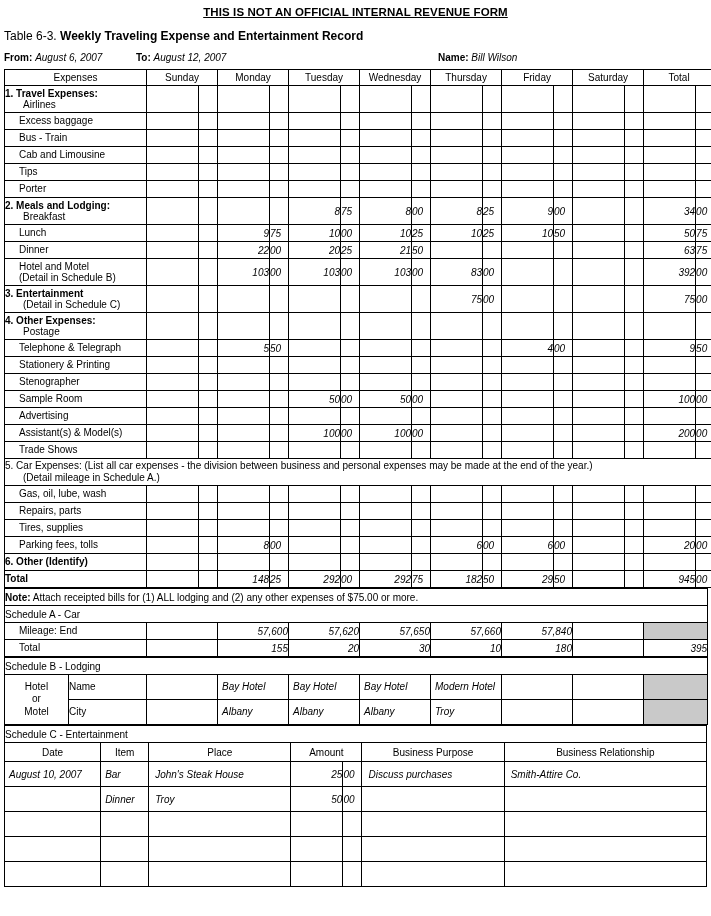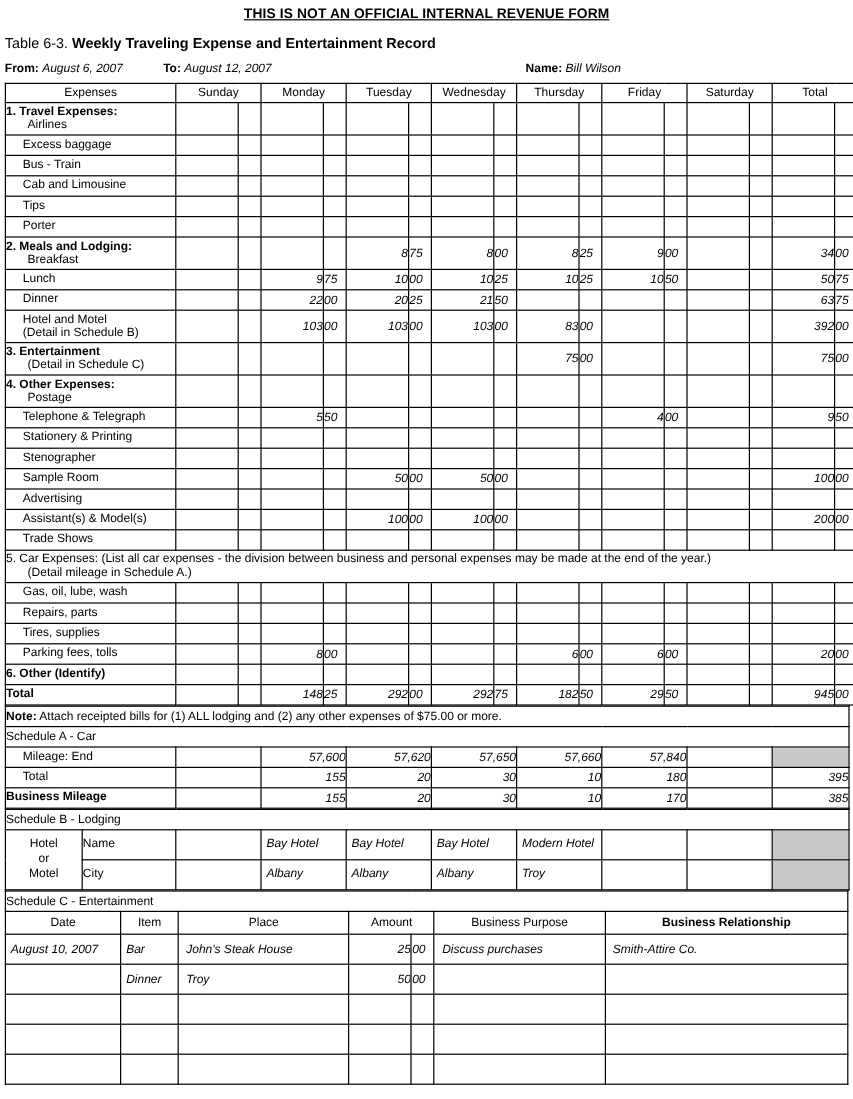--- a/index.html
+++ b/index.html
@@ -690,31 +690,20 @@
           <td class="rowlabel indent1">Total</td>
           <td class="num"></td>
           <td class="num">155</td>
           <td class="num">20</td>
           <td class="num">30</td>
           <td class="num">10</td>
           <td class="num">180</td>
           <td class="num"></td>
           <td class="num">395</td>
         </tr>
-        <tr>
-          <td class="rowlabel bold">Business Mileage</td>
-          <td class="num"></td>
-          <td class="num">155</td>
-          <td class="num">20</td>
-          <td class="num">30</td>
-          <td class="num">10</td>
-          <td class="num">170</td>
-          <td class="num"></td>
-          <td class="num">385</td>
-        </tr>
       </tbody>
   </table>
 
   <table class="grid" style="border-top:0">
     <colgroup>
       <col style="width:64px">
         <col style="width:78px">
       <col style="width:71px">
         <col style="width:71px">
         <col style="width:71px">
@@ -775,21 +764,21 @@
         <td class="schedhdr" colspan="7">Schedule C - Entertainment</td>
       </tr>
     </tbody>
     <tbody id="sched-c-body">
         <tr>
           <th class="hdr" style="height: 18px;">Date</th>
           <th class="hdr" style="height: 18px;">Item</th>
           <th class="hdr" style="height: 18px;">Place</th>
           <th class="hdr" colspan="2" style="height: 18px;">Amount</th>
           <th class="hdr" style="height: 18px;">Business Purpose</th>
-          <th class="hdr" style="height: 18px; font-weight: bold;">Business Relationship</th>
+          <th class="hdr" style="height: 18px;">Business Relationship</th>
         </tr>
         <tr>
           <td class="ital" style="padding-left: 4px; height: 24px;">August 10, 2007</td>
           <td class="ital" style="padding-left: 4px;">Bar</td>
           <td class="ital" style="padding-left: 6px;">John's Steak House</td>
           <td class="num">25</td>
           <td class="cents">00</td>
           <td class="ital" style="padding-left: 6px;">Discuss purchases</td>
           <td class="ital" style="padding-left: 6px;">Smith-Attire Co.</td>
         </tr>

